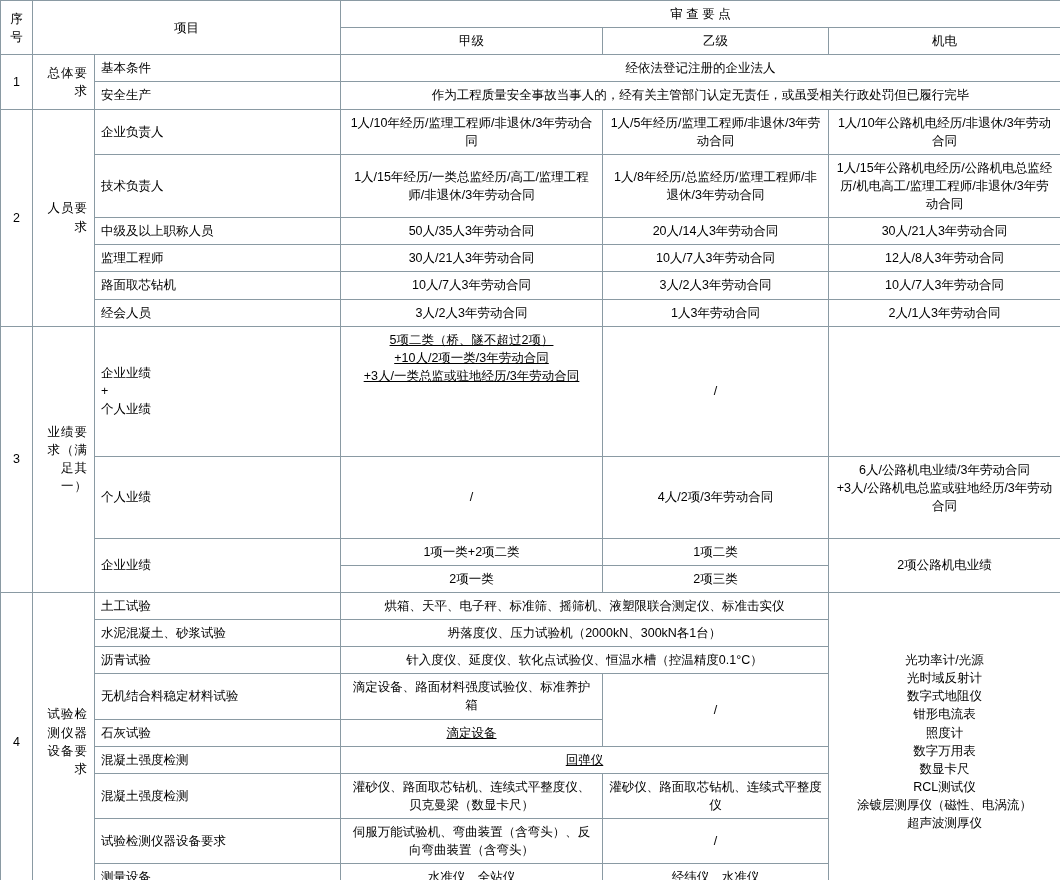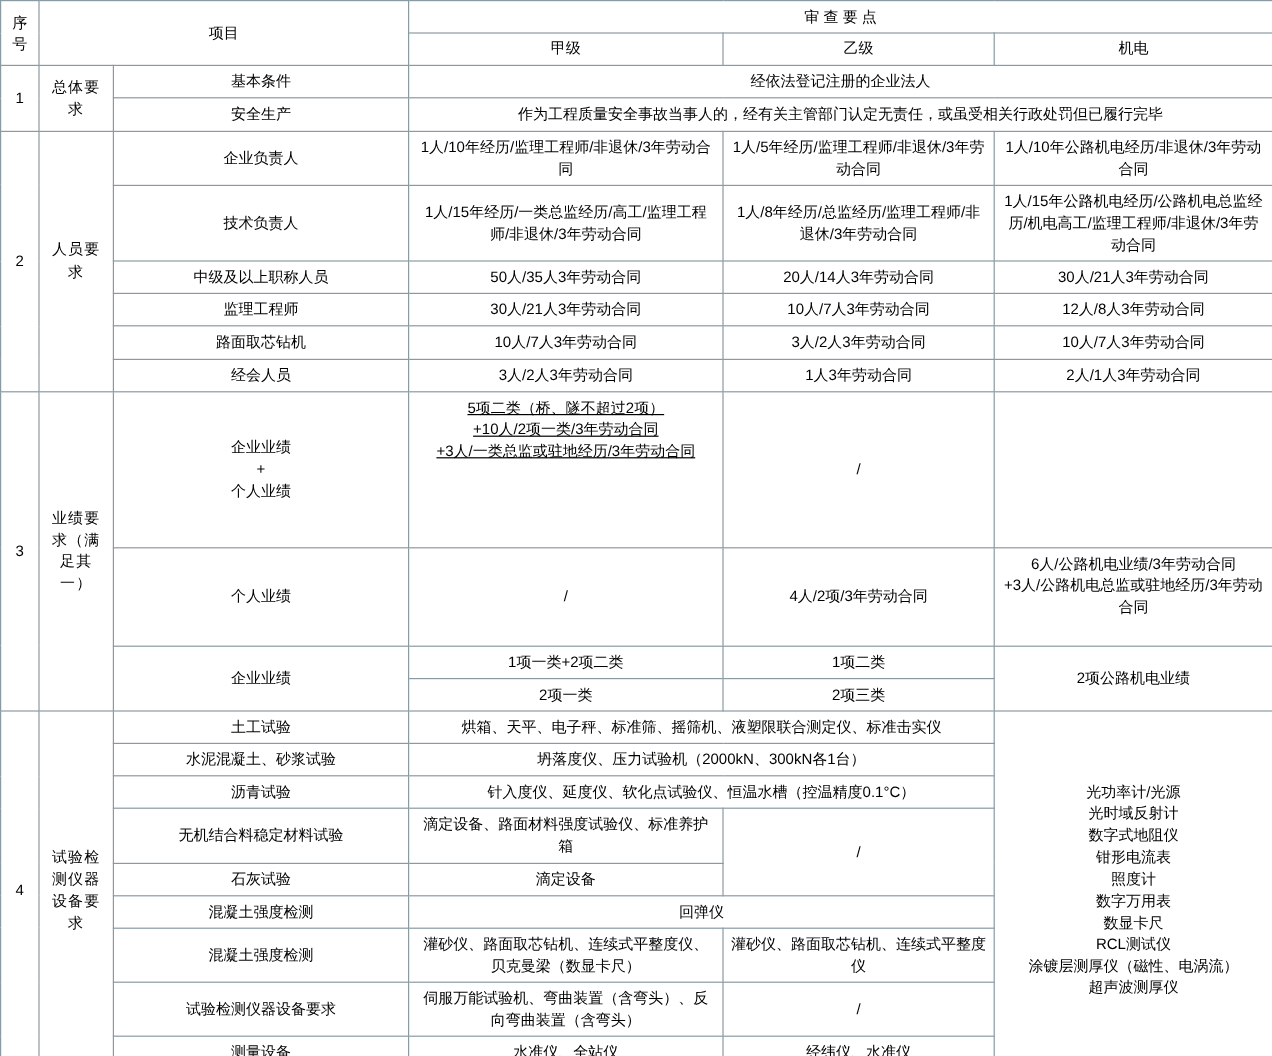--- a/index.html
+++ b/index.html
@@ -29,35 +29,33 @@
   .hdr {
     text-align: center;
     font-weight: bold;
     font-size: 14px;
     background: #ffffff;
   }
   .hdr-sub {
     text-align: center;
     font-weight: bold;
     font-size: 13.5px;
-    font-family: Liberation Mono, monospace;
-  }
-  .c { text-align: center; }
+  }
+  .c { text-align: center; text-decoration: underline; }
   .idx {
     text-align: center;
     font-size: 13px;
   }
   .grp {
-    text-align: center;
+    text-align: right;
     font-size: 13px;
     letter-spacing: 1px;
     line-height: 1.6;
   }
   .rowlbl {
-    text-align: center;
     font-size: 12.5px;
   }
   .cell {
     text-align: center;
     font-size: 12.5px;
   }
   .slash {
     text-align: center;
     font-size: 13px;
     color: #000;

